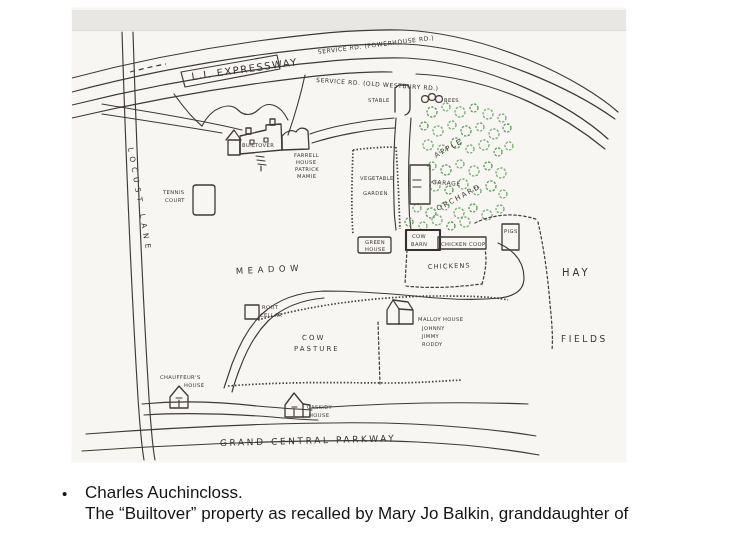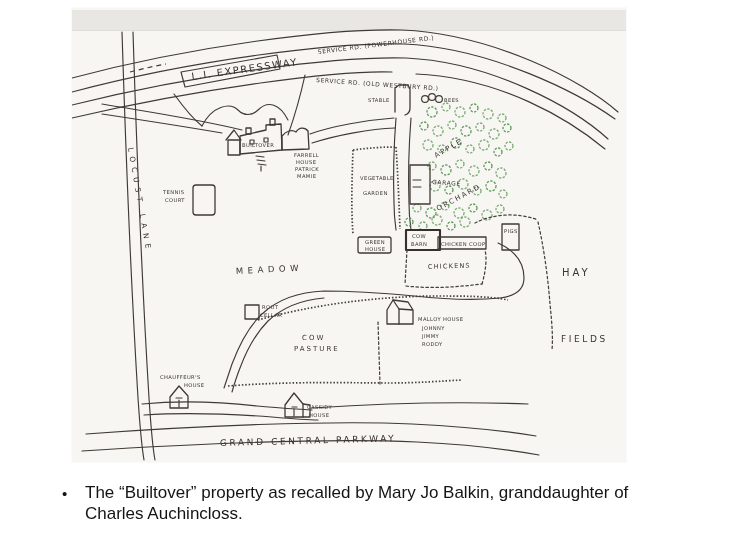--- a/index.html
+++ b/index.html
@@ -268,16 +268,16 @@
       <path class="rd" d="M10,443 C120,436 260,430 345,434 C405,437 445,443 467,447"></path>
     </g>
     <text class="t9" transform="translate(148,438) rotate(-1.5)">GRAND  CENTRAL  PARKWAY</text>
 
   </svg>
 </div>
 
 <div class="caption">
   <div class="bullet">•</div>
   <div>
+    <div>Charles Auchincloss.</div>
     <div>The “Builtover” property as recalled by Mary Jo Balkin, granddaughter of</div>
-    <div>Charles Auchincloss.</div>
   </div>
 </div>
 
 </body></html>

